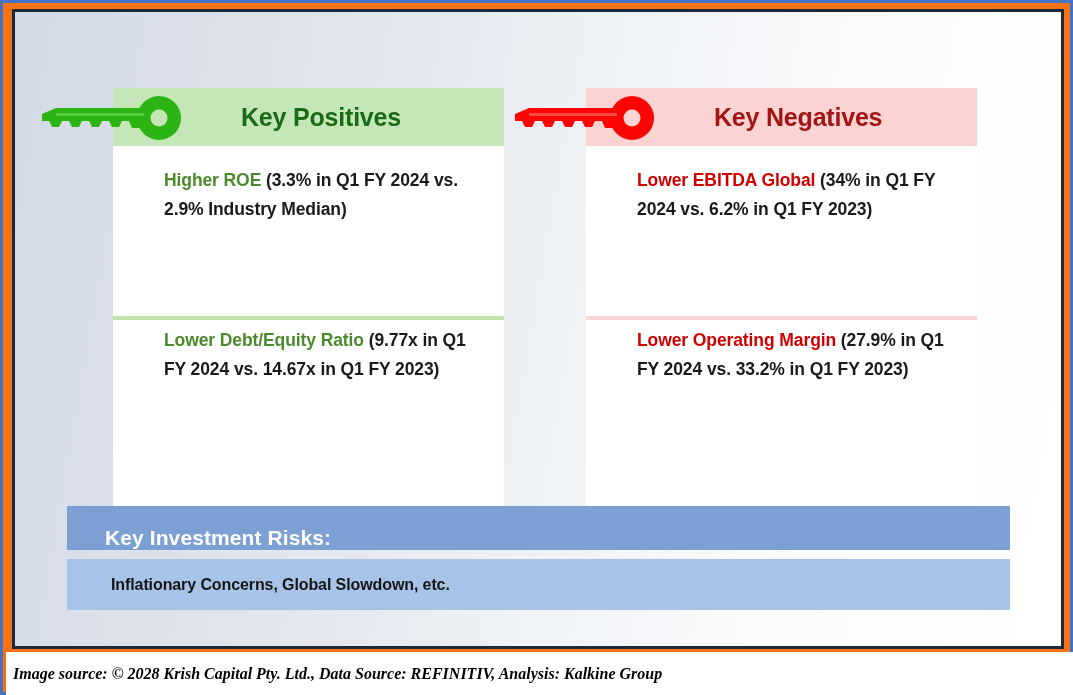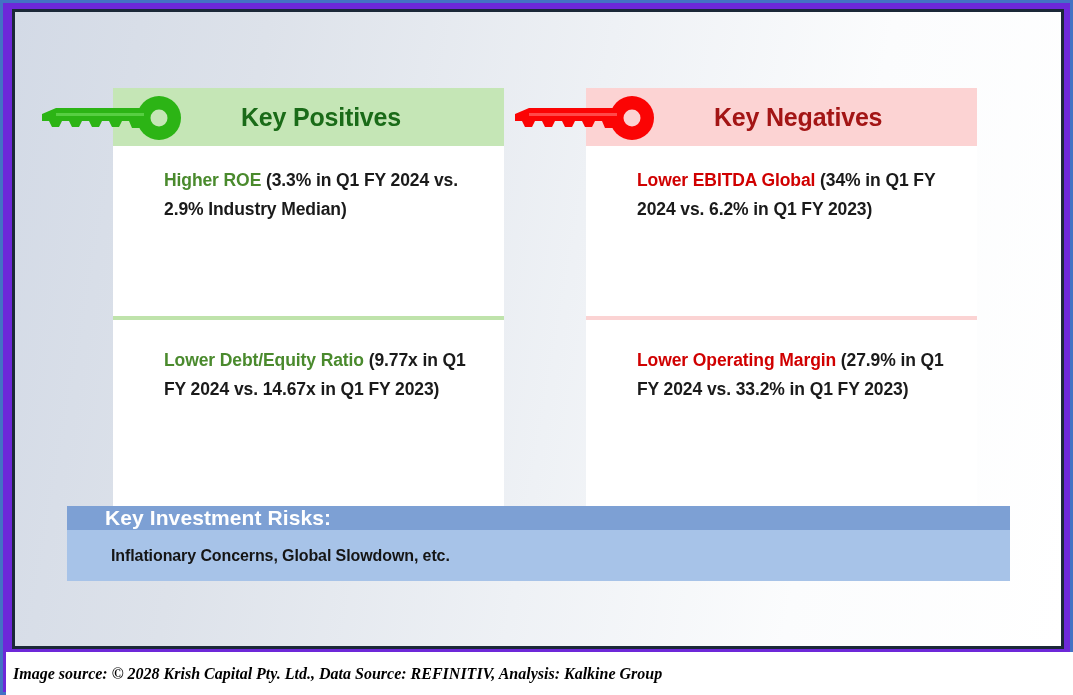--- a/index.html
+++ b/index.html
@@ -7,21 +7,21 @@
     width:1073px;height:695px;overflow:hidden;
     background:#ffffff;
     font-family:"Liberation Sans", sans-serif;
   }
 
   
   #slide-frame{
     position:absolute;left:0;top:0;width:1073px;height:695px;
     box-sizing:border-box;
     border:3px solid #4472c4;
-    background:#6d28d9;
+    background:#f97316;
     padding-left:35px;
   }
 
   
   #image-canvas{
     position:absolute;left:9px;top:6px;width:1052px;height:640px;
     box-sizing:border-box;
     border:3px solid #1b2838;
     background:linear-gradient(100deg,#d3dae6 0%,#dde2ea 22%,#eef1f5 52%,#fbfcfd 76%,#ffffff 100%);
     overflow:hidden;
@@ -61,21 +61,21 @@
 
   .panel-body{
     position:absolute;left:9px;top:58px;width:391px;height:368px;
     background:#ffffff;
   }
   .panel-item{
     position:absolute;left:0;width:391px;height:170px;
     box-sizing:border-box;
   }
   .panel-item.first{top:0;}
-  .panel-item.second{top:180px;}
+  .panel-item.second{top:160px;}
 
   .item-divider{
     position:absolute;left:0;top:170px;width:391px;height:4px;
   }
   #panel-positives .item-divider{background:#bfe3ab;}
   #panel-negatives .item-divider{background:#fbd3d3;}
 
   .item-text{
     position:absolute;left:51px;top:20px;width:310px;
     font-size:17.5px;
@@ -85,37 +85,38 @@
     letter-spacing:-0.1px;
   }
   .item-text .lead-pos{color:#4a8a2d;}
   .item-text .lead-neg{color:#d00000;}
 
   
   #risks-banner{
     position:absolute;left:52px;top:494px;width:943px;height:92px;
   }
   #risks-header{
-    height:24px;width:100%;
+    height:44px;width:100%;
     background:#7da0d4;
-    display:flex;align-items:center;
+    display:flex;align-items:flex-end;
     box-sizing:border-box;
   }
   #risks-title{
     color:#ffffff;
     font-size:21px;
     font-weight:bold;
     margin-left:38px;
     letter-spacing:0.1px;
   }
   #risks-body{
     height:51px;width:100%;
     background:#a7c3e8;
     display:flex;align-items:center;
     box-sizing:border-box;
+    margin-top:9px;
   }
   #risks-text{
     color:#151515;
     font-size:16px;
     font-weight:bold;
     margin-left:44px;
     letter-spacing:-0.1px;
   }
 
   

